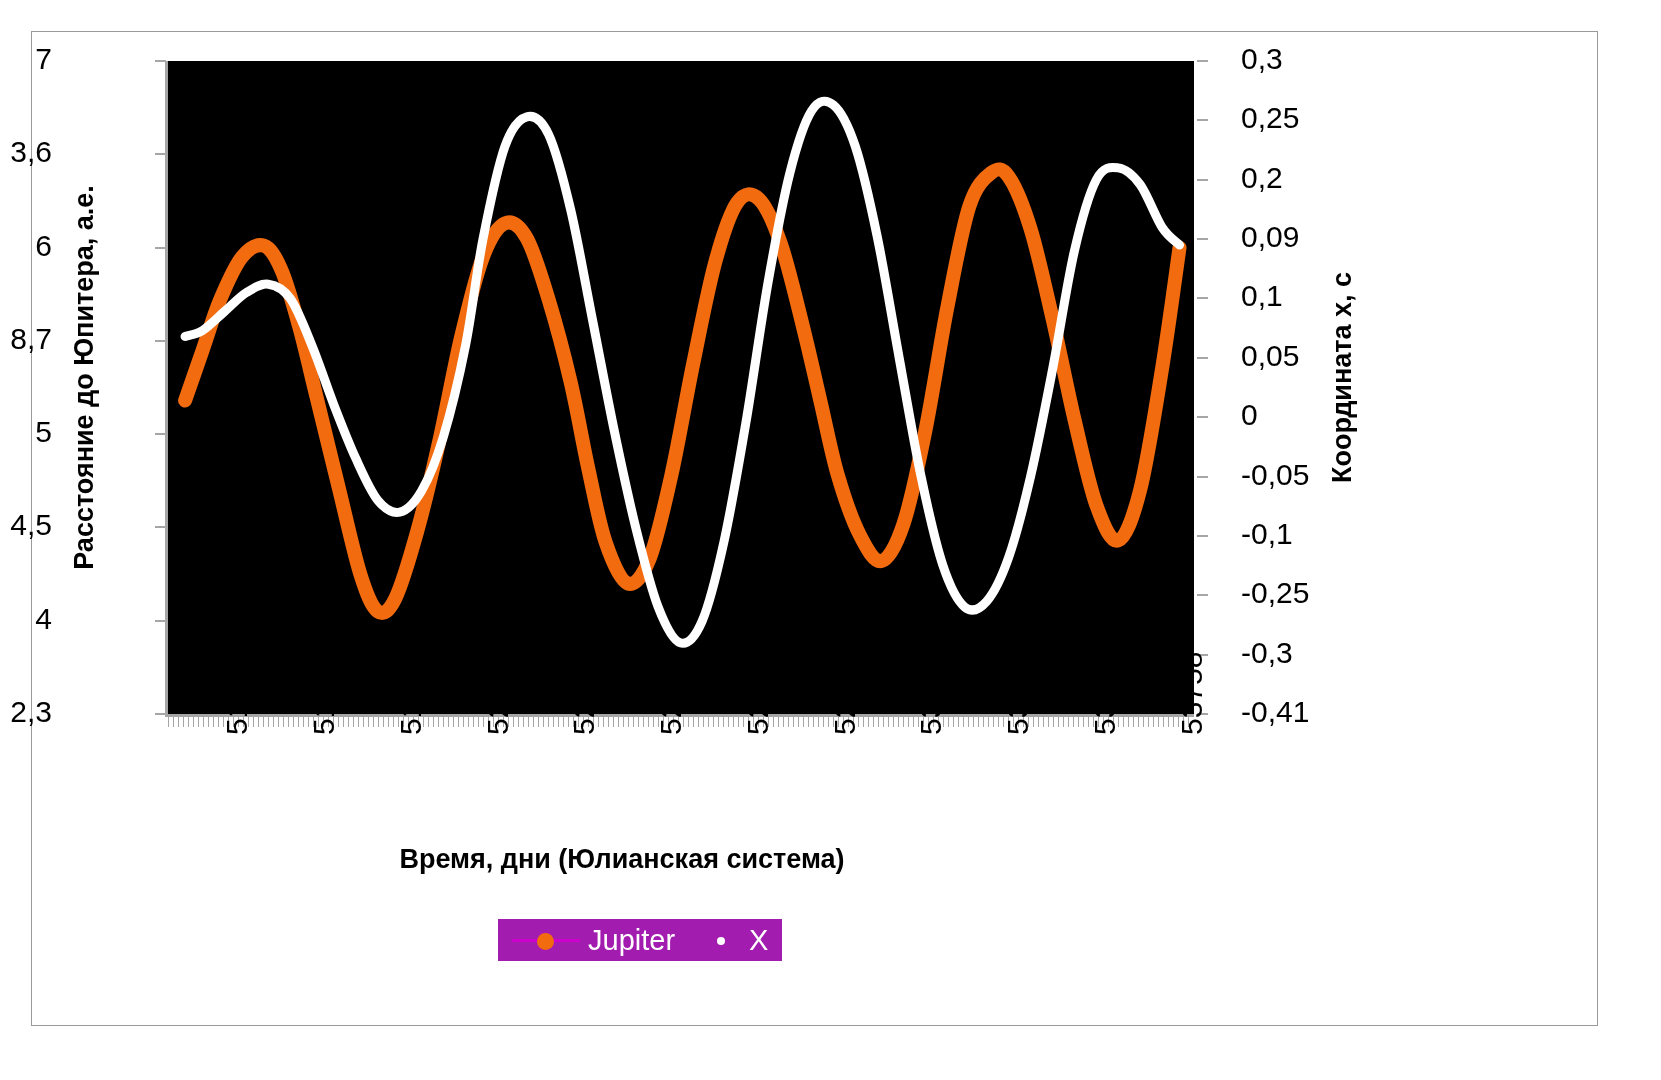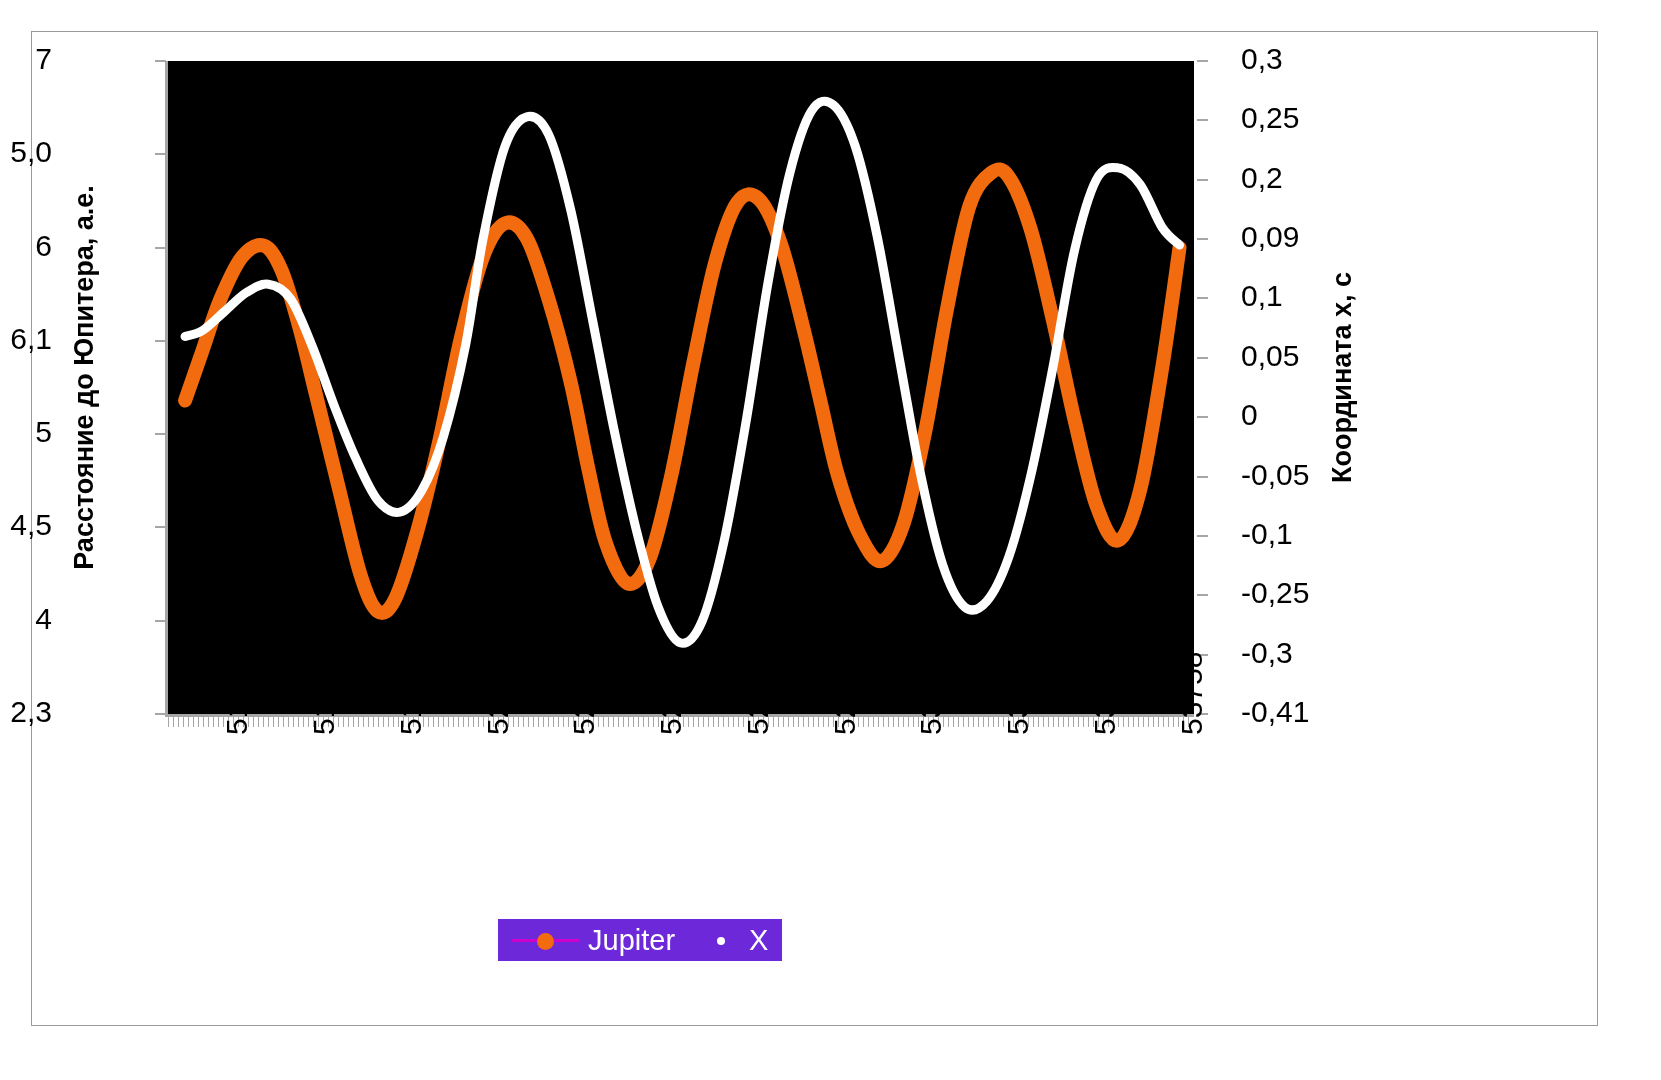--- a/index.html
+++ b/index.html
@@ -121,21 +121,21 @@
     height: 13px;
     background: #a6a6a6;
   }
 
   
   #legend {
     position: absolute;
     left: 466px;
     top: 887px;
     height: 42px;
-    background: #6d28d9;
+    background: #a21caf;
     display: flex;
     align-items: center;
     padding: 0 14px;
     box-sizing: border-box;
   }
   .legend-entry { display: flex; align-items: center; }
   .legend-line-marker {
     position: relative;
     width: 68px;
     height: 20px;
@@ -176,29 +176,30 @@
 </style>
 </head>
 <body>
 
 <div id="chart-frame">
 
   <div class="axis-title-v" id="y-left-title">Расстояние до Юпитера, а.е.</div>
 
   <div class="axis-title-v" id="y-right-title">Координата x, с</div>
 
+  <div id="x-title">Время, дни (Юлианская система)</div>
 
   <div id="y-left-ticks">
       <div class="ytick ytick-left" style="top: 12px;">7</div>
       <div class="tickmark" style="left: 123px; top: 28px;"></div>
-      <div class="ytick ytick-left" style="top: 105.286px;">5,0</div>
+      <div class="ytick ytick-left" style="top: 105.286px;">3,6</div>
       <div class="tickmark" style="left: 123px; top: 121.286px;"></div>
       <div class="ytick ytick-left" style="top: 198.571px;">6</div>
       <div class="tickmark" style="left: 123px; top: 214.571px;"></div>
-      <div class="ytick ytick-left" style="top: 291.857px;">6,1</div>
+      <div class="ytick ytick-left" style="top: 291.857px;">8,7</div>
       <div class="tickmark" style="left: 123px; top: 307.857px;"></div>
       <div class="ytick ytick-left" style="top: 385.143px;">5</div>
       <div class="tickmark" style="left: 123px; top: 401.143px;"></div>
       <div class="ytick ytick-left" style="top: 478.429px;">4,5</div>
       <div class="tickmark" style="left: 123px; top: 494.429px;"></div>
       <div class="ytick ytick-left" style="top: 571.714px;">4</div>
       <div class="tickmark" style="left: 123px; top: 587.714px;"></div>
       <div class="ytick ytick-left" style="top: 665px;">2,3</div>
       <div class="tickmark" style="left: 123px; top: 681px;"></div>
     </div>

